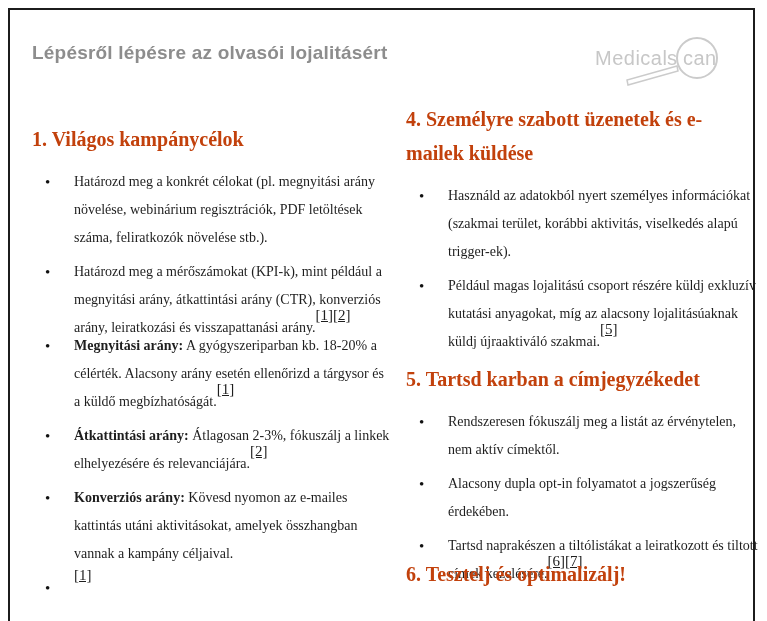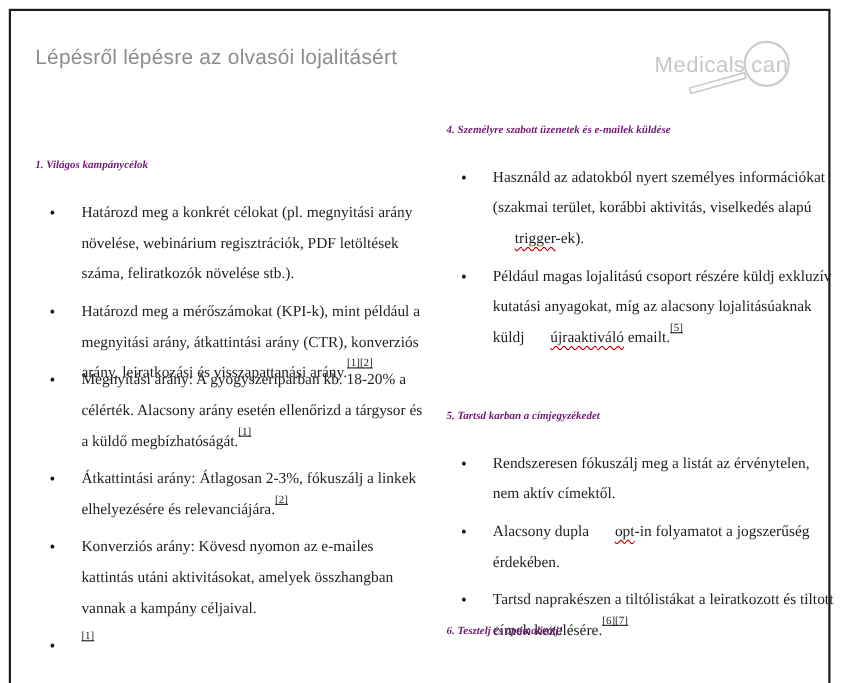--- a/index.html
+++ b/index.html
@@ -16,21 +16,21 @@
     border: 2px solid #1c1c1c;
     background: #ffffff;
     box-sizing: border-box;
   }
   .doc-title {
     position: absolute;
     left: 22px; top: 32px;
     margin: 0;
     font-family: "Liberation Sans", sans-serif;
     font-size: 19px;
-    font-weight: 400;
+    font-weight: 700;
     color: #8d8d8d;
     letter-spacing: 0.2px;
   }
   .logo {
     position: absolute;
     right: 10px; top: 18px;
     width: 150px; height: 90px;
   }
   .logo text {
     font-family: "Liberation Sans", sans-serif;
@@ -38,70 +38,67 @@
     fill: #c7c7c7;
     letter-spacing: 0.5px;
   }
   .col {
     position: absolute;
     top: 0; bottom: 0;
   }
   .col-left  { left: 22px;  width: 358px; }
   .col-right { left: 396px; width: 352px; }
   .doc-section { position: absolute; left: 0; right: 0; }
-  .col-left  .sec-0 { top: 124px; }
+  .col-left  .sec-0 { top: 112px; }
   .col-left  .sec-1 { top: 322px; }
   .col-right .sec-0 { top: 92px; }
   .col-right .sec-1 { top: 352px; }
   .col-right .sec-2 { top: 547px; }
   .sec-heading {
     margin: 0 0 12px 0;
-    font-size: 10px;
+    font-size: 20px;
     font-weight: 700;
-    color: #701a75;
+    color: #c2410c;
     line-height: 34px;
     max-width: 335px;
-    font-style: italic;
   }
   ul.bullets {
     list-style: none;
     margin: 0; padding: 0;
   }
   ul.bullets li {
     position: relative;
     padding-left: 42px;
     margin: 0 0 6px 0;
     font-size: 14px;
     line-height: 28px;
     color: #1e1e1e;
   }
   .bullet-marker {
     position: absolute;
     left: 13px; top: 0;
     font-size: 15px;
     color: #111111;
   }
-  .lead-bold { font-weight: 400; margin-top: 16px; }
+  .lead-bold { font-weight: 700; margin-top: 16px; }
   sup.cite {
-    font-size: 10px;
+    font-size: 15px;
     line-height: 0;
     position: relative;
     top: -0.45em;
     color: #1e1e1e;
     text-decoration: underline;
     cursor: pointer;
   }
   .squiggle {
-    text-decoration: underline;
     text-decoration-style: wavy;
     text-decoration-color: #c00000;
     text-decoration-thickness: 1px;
     text-underline-offset: 3px;
     text-decoration-skip-ink: none;
-    margin-left: 20px;
   }
 </style>
 </head>
 <body>
 
 <div class="page">
 
   <h1 class="doc-title">Lépésről lépésre az olvasói lojalitásért</h1>
 
   <svg class="logo" viewBox="0 0 150 90" xmlns="http://www.w3.org/2000/svg">
@@ -129,21 +126,21 @@
           <li><span class="bullet-marker">•</span><span class="lead-bold">Konverziós arány:</span><span> Kövesd nyomon az e-mailes kattintás utáni aktivitásokat, amelyek összhangban vannak a kampány céljaival.</span></li>
           <li><span class="bullet-marker">•</span><sup class="cite">[1]</sup></li>
         </ul>
       </section>
     </div>
   <div class="col col-right">
       <section class="doc-section sec-0">
         <h2 class="sec-heading">4. Személyre szabott üzenetek és e-mailek küldése</h2>
         <ul class="bullets">
           <li><span class="bullet-marker">•</span><span>Használd az adatokból nyert személyes információkat (szakmai terület, korábbi aktivitás, viselkedés alapú </span><span class="squiggle">trigger</span><span>-ek).</span></li>
-          <li><span class="bullet-marker">•</span><span>Például magas lojalitású csoport részére küldj exkluzív kutatási anyagokat, míg az alacsony lojalitásúaknak küldj </span><span class="squiggle">újraaktiváló</span><span> emailt.</span><sup class="cite">[5]</sup></li>
+          <li><span class="bullet-marker">•</span><span>Például magas lojalitású csoport részére küldj exkluzív kutatási anyagokat, míg az alacsony lojalitásúaknak küldj </span><span class="squiggle">újraaktiváló</span><span> szakmai.</span><sup class="cite">[5]</sup></li>
         </ul>
       </section>
       <section class="doc-section sec-1">
         <h2 class="sec-heading">5. Tartsd karban a címjegyzékedet</h2>
         <ul class="bullets">
           <li><span class="bullet-marker">•</span><span>Rendszeresen fókuszálj meg a listát az érvénytelen, nem aktív címektől.</span></li>
           <li><span class="bullet-marker">•</span><span>Alacsony dupla </span><span class="squiggle">opt</span><span>-in folyamatot a jogszerűség érdekében.</span></li>
           <li><span class="bullet-marker">•</span><span>Tartsd naprakészen a tiltólistákat a leiratkozott és tiltott címek kezelésére.</span><sup class="cite">[6][7]</sup></li>
         </ul>
       </section>

